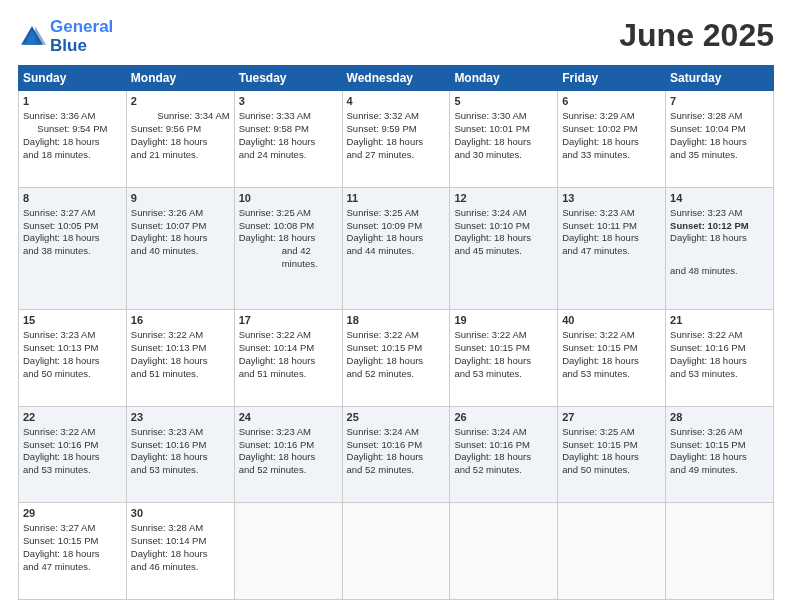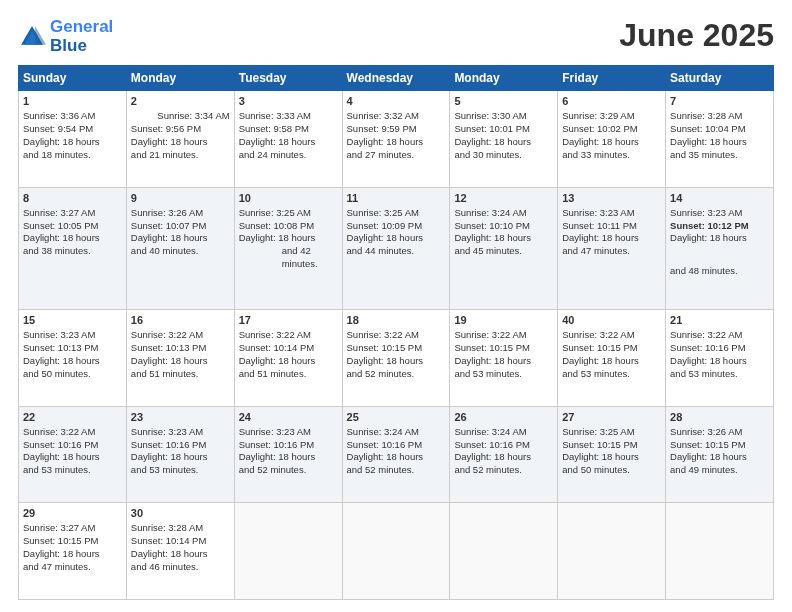--- a/index.html
+++ b/index.html
@@ -132,21 +132,21 @@
         <th>Monday</th>
         <th>Friday</th>
         <th>Saturday</th>
       </tr>
     </thead>
     <tbody id="calendar-body">
     <tr>
           <td>
             <span class="day-num">1</span>
             <span style="display: block;">Sunrise: 3:36 AM</span>
-            <span style="display: block;">Sunset: 9:54 PM</span>
+            <span style="display: block; text-align: center;">Sunset: 9:54 PM</span>
             <span style="display: block;">Daylight: 18 hours</span>
             <span style="display: block;">and 18 minutes.</span>
           </td>
           <td>
             <span class="day-num">2</span>
             <span style="display: block; text-align: right;">Sunrise: 3:34 AM</span>
             <span style="display: block;">Sunset: 9:56 PM</span>
             <span style="display: block;">Daylight: 18 hours</span>
             <span style="display: block;">and 21 minutes.</span>
           </td>

